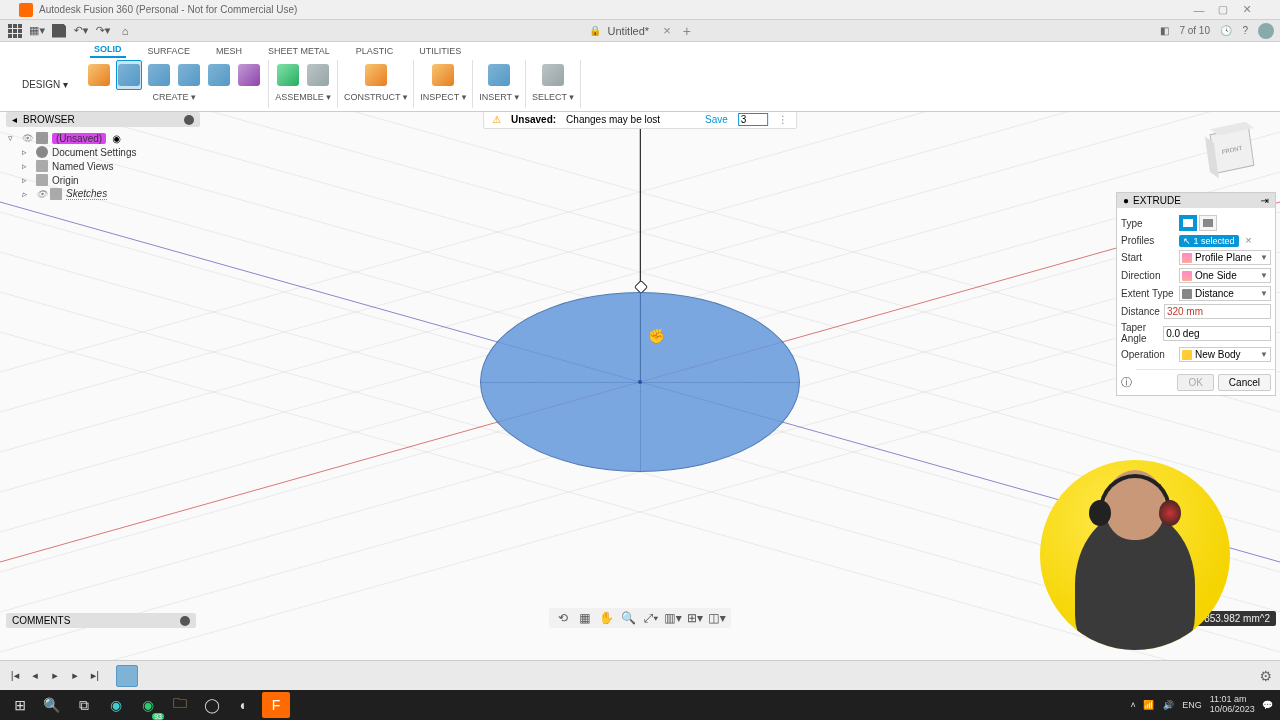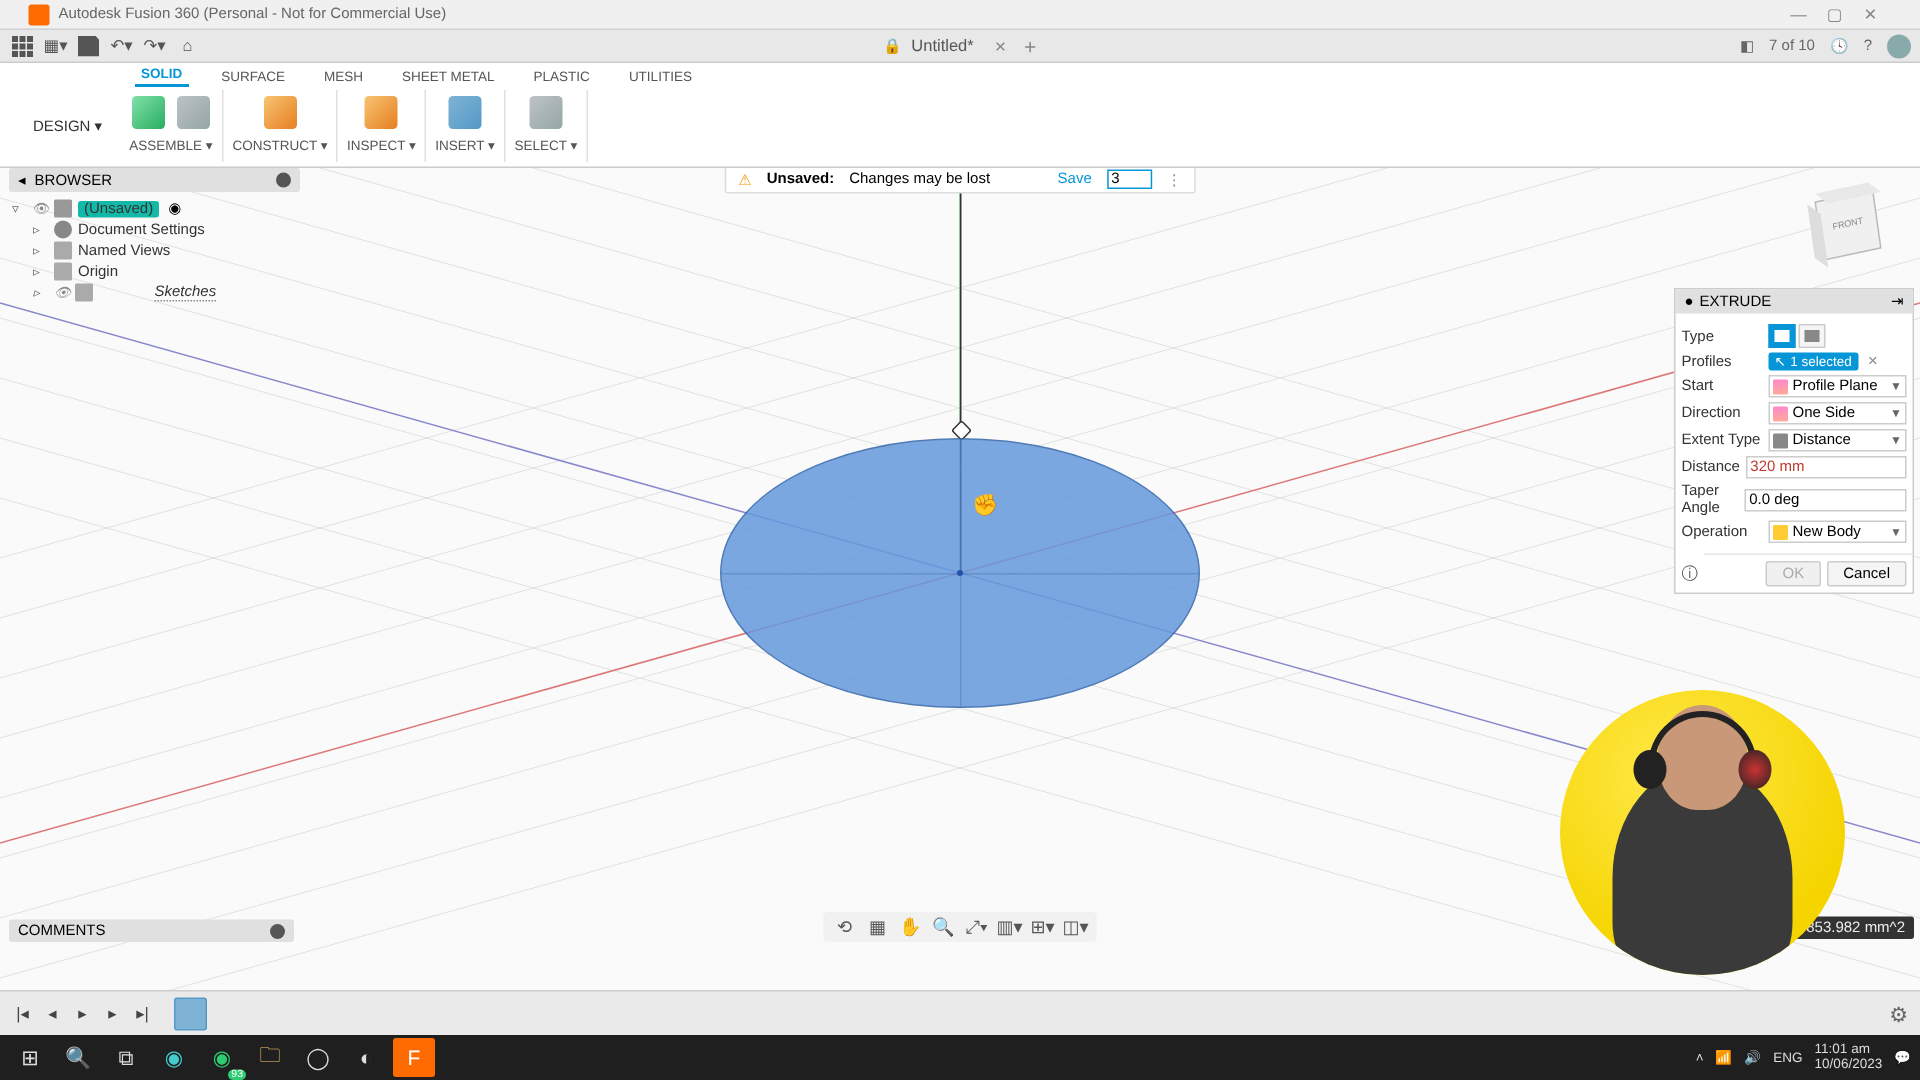--- a/index.html
+++ b/index.html
@@ -53,23 +53,23 @@
 .browser { position: absolute; left: 6px; top: 0; width: 194px; font-size: 10px; z-index: 5; }
 .browser-header { background: #e0e0e0; padding: 2px 6px; display: flex; align-items: center; gap: 6px; border-radius: 2px; }
 .browser-pin { margin-left: auto; width: 10px; height: 10px; border-radius: 50%; background: #555; }
 .tree { padding: 4px 0 0 2px; }
 .tree-row { display: flex; align-items: center; gap: 4px; padding: 1px 0; cursor: pointer; }
 .tree-arrow { width: 10px; color: #666; font-size: 9px; }
 .tree-icon { width: 12px; height: 12px; background: #888; border-radius: 1px; }
 .tree-icon.folder { background: #aaa; }
 .tree-icon.doc { background: #999; }
 .tree-label { color: #333; }
-.tree-row.root .tree-label { background: #14b8a6; padding: 0 4px; border-radius: 2px; }
+.tree-row.root .tree-label { background: #d946ef; padding: 0 4px; border-radius: 2px; }
 .tree-row.editing { font-style: italic; }
-.tree-row.editing .tree-label { border-bottom: 1px dotted #888; margin-left: 37px; }
+.tree-row.editing .tree-label { border-bottom: 1px dotted #888; }
 .eye { width:10px; height:10px; font-size:9px; color:#888;}
 
 
 .unsaved-bar { position: absolute; top: -2px; left: 50%; transform: translateX(-50%); display: flex; align-items: center; gap: 10px; font-size: 10px; background: #fff; padding: 2px 8px; border: 1px solid #ddd; border-radius: 2px; z-index: 4; }
 .warn-ico { color: #f39c12; }
 .save-link { color: #0696d7; cursor: pointer; padding-left: 35px; }
 .floating-input { width:30px; border:1px solid #0696d7; font-size:10px; padding:0 2px;}
 
 
 .panel { position: absolute; right: 4px; top: 80px; width: 160px; background: #fff; border: 1px solid #ccc; font-size: 10px; z-index: 10; }
@@ -210,20 +210,43 @@
   <div class="ribbon-tab active">SOLID</div>
   <div class="ribbon-tab">SURFACE</div>
   <div class="ribbon-tab">MESH</div>
   <div class="ribbon-tab">SHEET METAL</div>
   <div class="ribbon-tab">PLASTIC</div>
   <div class="ribbon-tab">UTILITIES</div>
 </div>
 
 <div class="ribbon">
   <div class="workspace">DESIGN ▾</div>
+  <div class="ribbon-group">
+    <div class="ribbon-tools">
+      <div class="tool-btn">
+          <div class="tool-icon orange"></div>
+        </div>
+      <div class="tool-btn active">
+          <div class="tool-icon"></div>
+        </div>
+      <div class="tool-btn">
+          <div class="tool-icon"></div>
+        </div>
+      <div class="tool-btn">
+          <div class="tool-icon"></div>
+        </div>
+      <div class="tool-btn">
+          <div class="tool-icon"></div>
+        </div>
+      <div class="tool-btn">
+          <div class="tool-icon purple"></div>
+        </div>
+    </div>
+    <div class="ribbon-label">CREATE ▾</div>
+  </div>
   <div class="ribbon-group">
     <div class="ribbon-tools">
       <div class="tool-btn">
           <div class="tool-icon green"></div>
         </div>
       <div class="tool-btn">
           <div class="tool-icon gray"></div>
         </div>
     </div>
     <div class="ribbon-label">ASSEMBLE ▾</div>

